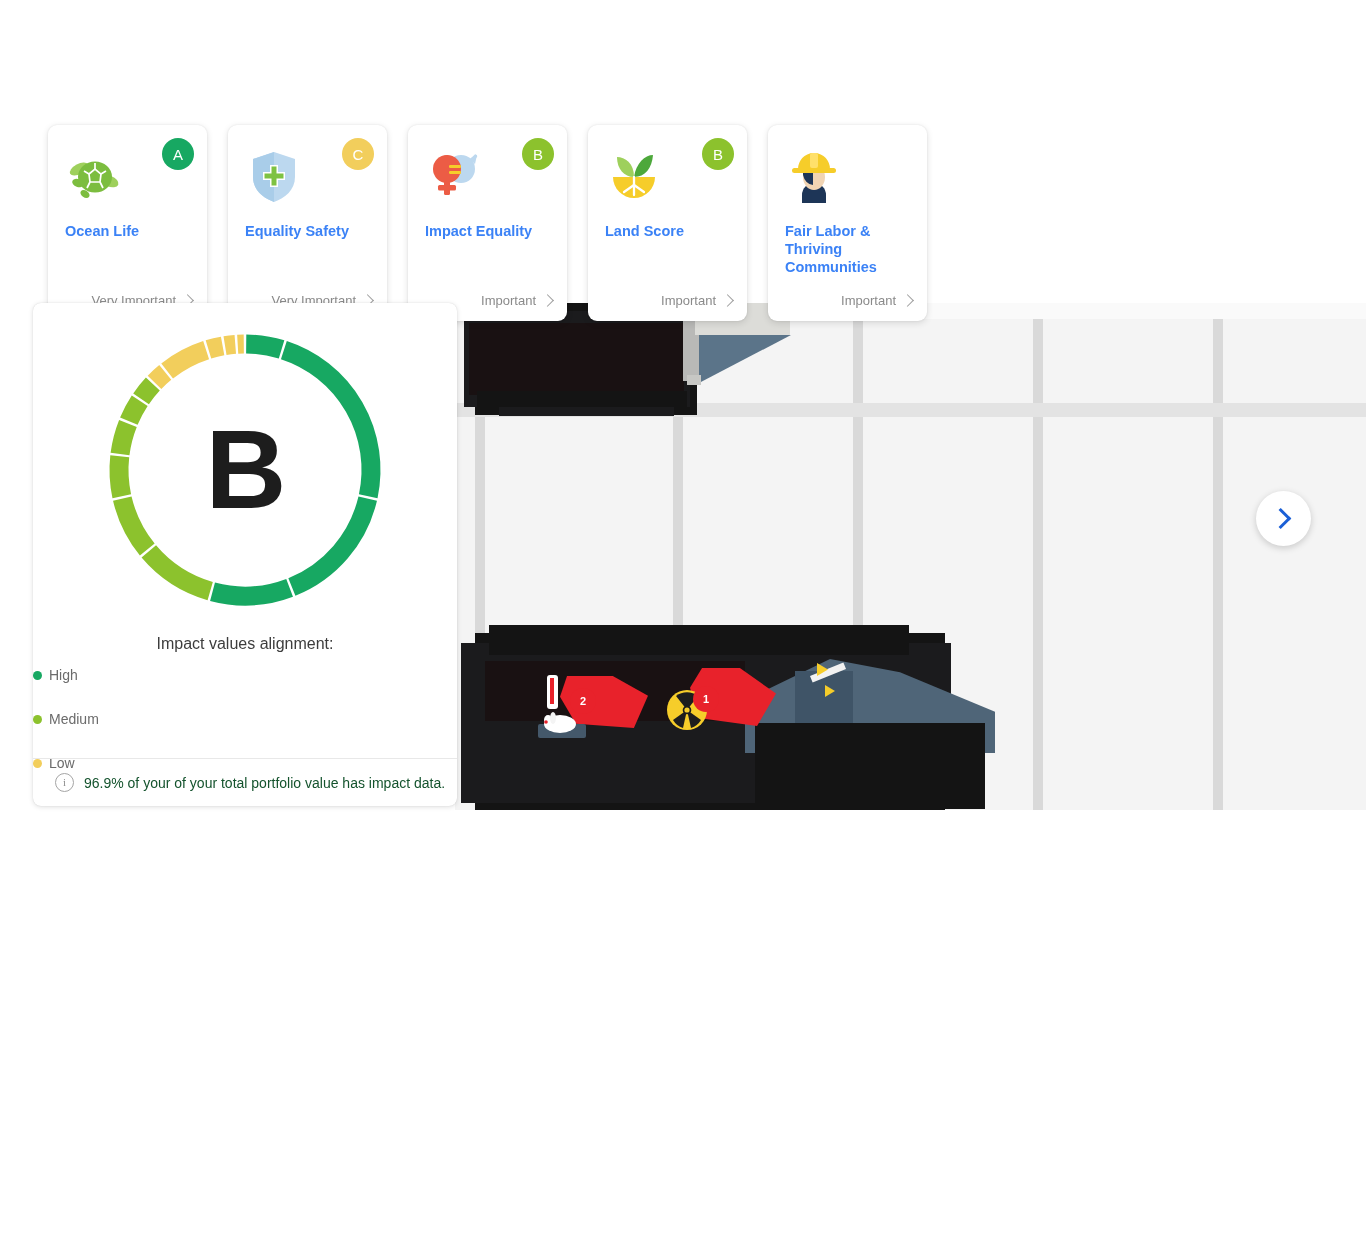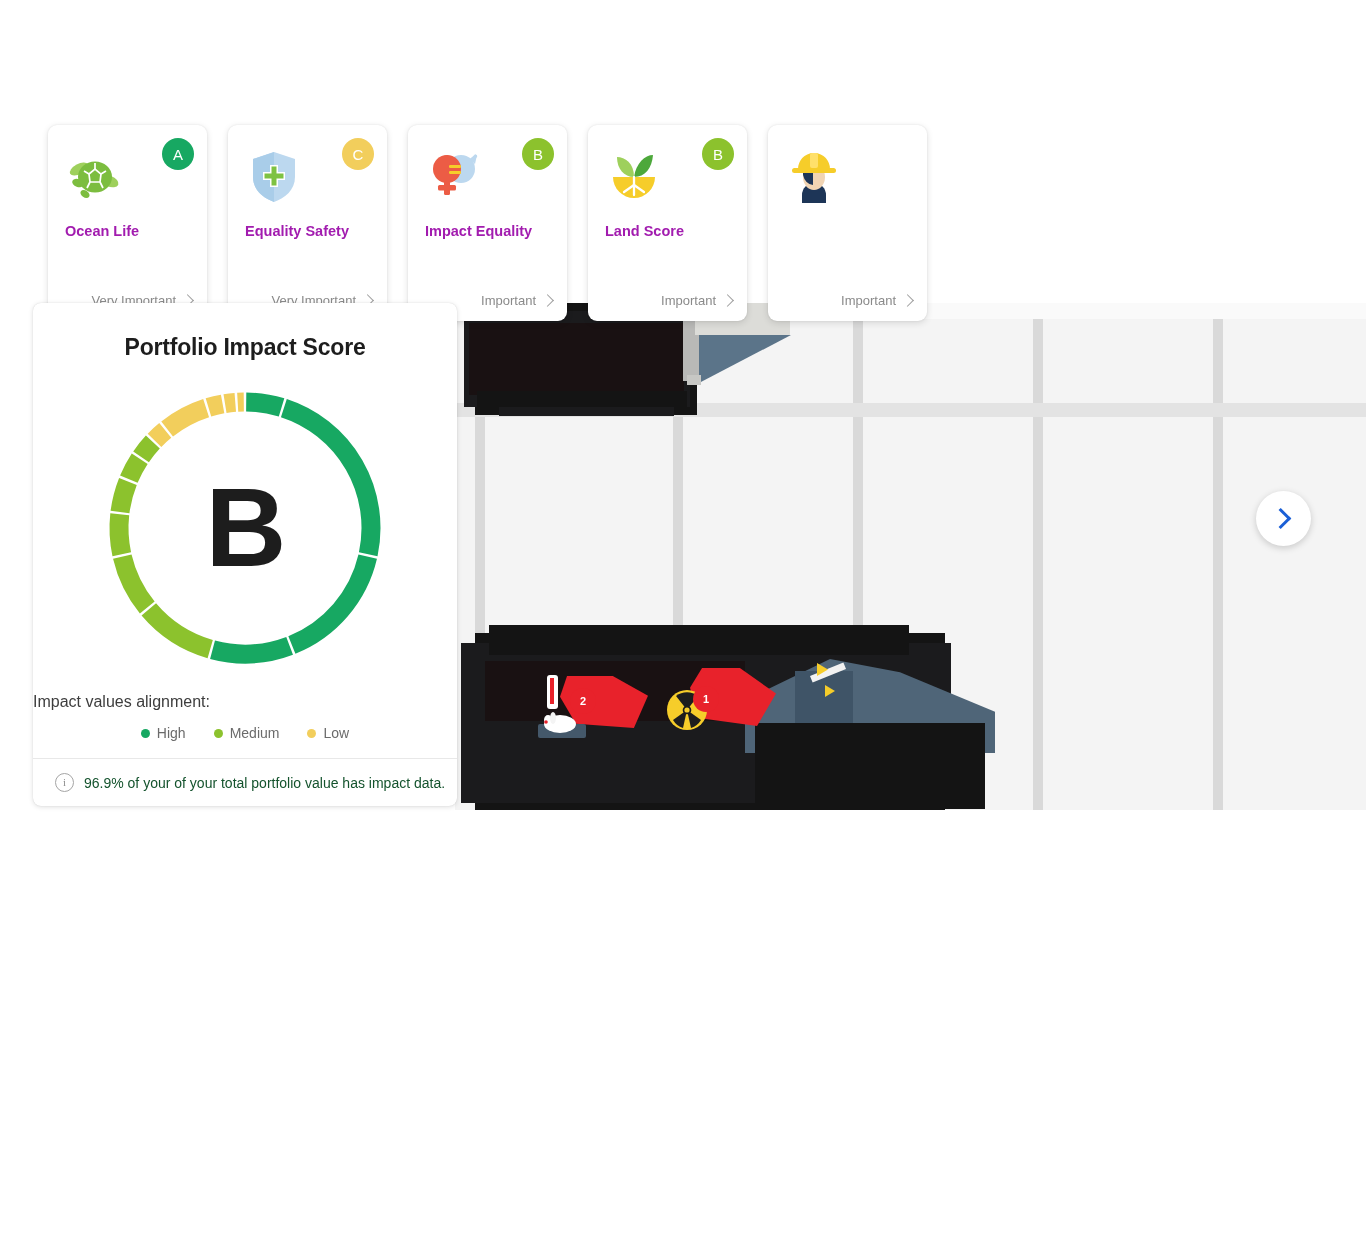--- a/index.html
+++ b/index.html
@@ -105,31 +105,32 @@
     align-items: center;
     justify-content: center;
     font-size: 112px;
     font-weight: bold;
     color: #1d1d1d;
     line-height: 1;
     letter-spacing: -2px;
   }
 
   #legend-title {
-    text-align: left;
+    text-align: center;
     font-size: 16px;
     color: #3d3d3d;
     margin-top: 20px;
   }
 
   #legend {
     display: flex;
     justify-content: center;
     gap: 28px;
     margin-top: 14px;
+    flex-direction: column;
   }
   .legend-item {
     display: flex;
     align-items: center;
     gap: 7px;
     font-size: 14px;
     color: #6b6b6b;
   }
   .legend-dot {
     width: 9px;
@@ -207,21 +208,21 @@
   }
   .card-icon {
     width: 58px;
     height: 58px;
     margin-top: 4px;
   }
   .card-title {
     margin-top: 17px;
     font-size: 14.5px;
     font-weight: bold;
-    color: #a21caf;
+    color: #3b82f6;
     line-height: 1.25;
   }
   .card-footer {
     position: absolute;
     right: 15px;
     bottom: 13px;
     display: flex;
     align-items: center;
     gap: 7px;
     font-size: 13px;
@@ -423,33 +424,33 @@
       </div>
       <div class="card">
         <div class="card-icon"><svg viewBox="0 0 58 58" width="58" height="58" aria-hidden="true">
       <path d="M29 36 a12 12 0 0 1 12 12 v8 H17 v-8 a12 12 0 0 1 12 -12 Z" fill="#1d3557"></path>
       <ellipse cx="29" cy="30" rx="11" ry="13" fill="#f1d4b3"></ellipse>
       <path d="M18 28 V18 h10 v20 a11 13 0 0 1 -10 -10 Z" fill="#1d3557"></path>
       <path d="M29 6 C19 6 13 14 13 22 h32 C45 14 39 6 29 6 Z" fill="#f6cd2a"></path>
       <rect x="7" y="21" width="44" height="5" rx="2.5" fill="#f6cd2a"></rect>
       <rect x="25" y="6" width="8" height="15" rx="2" fill="#ffe06a"></rect>
     </svg></div>
+        <div class="card-title">Fair Labor &amp; Thriving Communities</div>
         <div class="card-footer">
           <span>Important</span>
           <span class="chev"></span>
         </div>
       </div>
     </div>
 
   <div id="next-button">
     <span class="nchev"></span>
   </div>
 
   <div id="score-panel">
-    <div id="panel-title">Portfolio Impact Score</div>
 
     <div id="donut-wrap">
       <svg id="donut-svg" width="290" height="290" viewBox="0 0 290 290">
           <path d="M 146.2094945962624 19.005805201899832 A 126 126 0 0 1 181.56398935657518 24.421914585061288" stroke="#17a862" stroke-width="19" fill="none"></path>
           <path d="M 183.8720419059706 25.146070744174324 A 126 126 0 0 1 268.23256843191325 171.26278884036907" stroke="#17a862" stroke-width="19" fill="none"></path>
           <path d="M 267.7056797873144 173.62369906097143 A 126 126 0 0 1 191.87466822425182 261.95625455214577" stroke="#17a862" stroke-width="19" fill="none"></path>
           <path d="M 189.62076883104788 262.8345746753736 A 126 126 0 0 1 112.52929209583948 266.7442118878868" stroke="#17a862" stroke-width="19" fill="none"></path>
           <path d="M 110.19809855849454 266.09842136070864 A 126 126 0 0 1 48.800631418829624 226.37371494889567" stroke="#8cc22d" stroke-width="19" fill="none"></path>
           <path d="M 47.256192590784366 224.51193692239025 A 126 126 0 0 1 22.294320212685577 173.6236990609714" stroke="#8cc22d" stroke-width="19" fill="none"></path>
           <path d="M 21.76743156808672 171.262788840369 A 126 126 0 0 1 19.742735746606627 131.3391891984559" stroke="#8cc22d" stroke-width="19" fill="none"></path>

